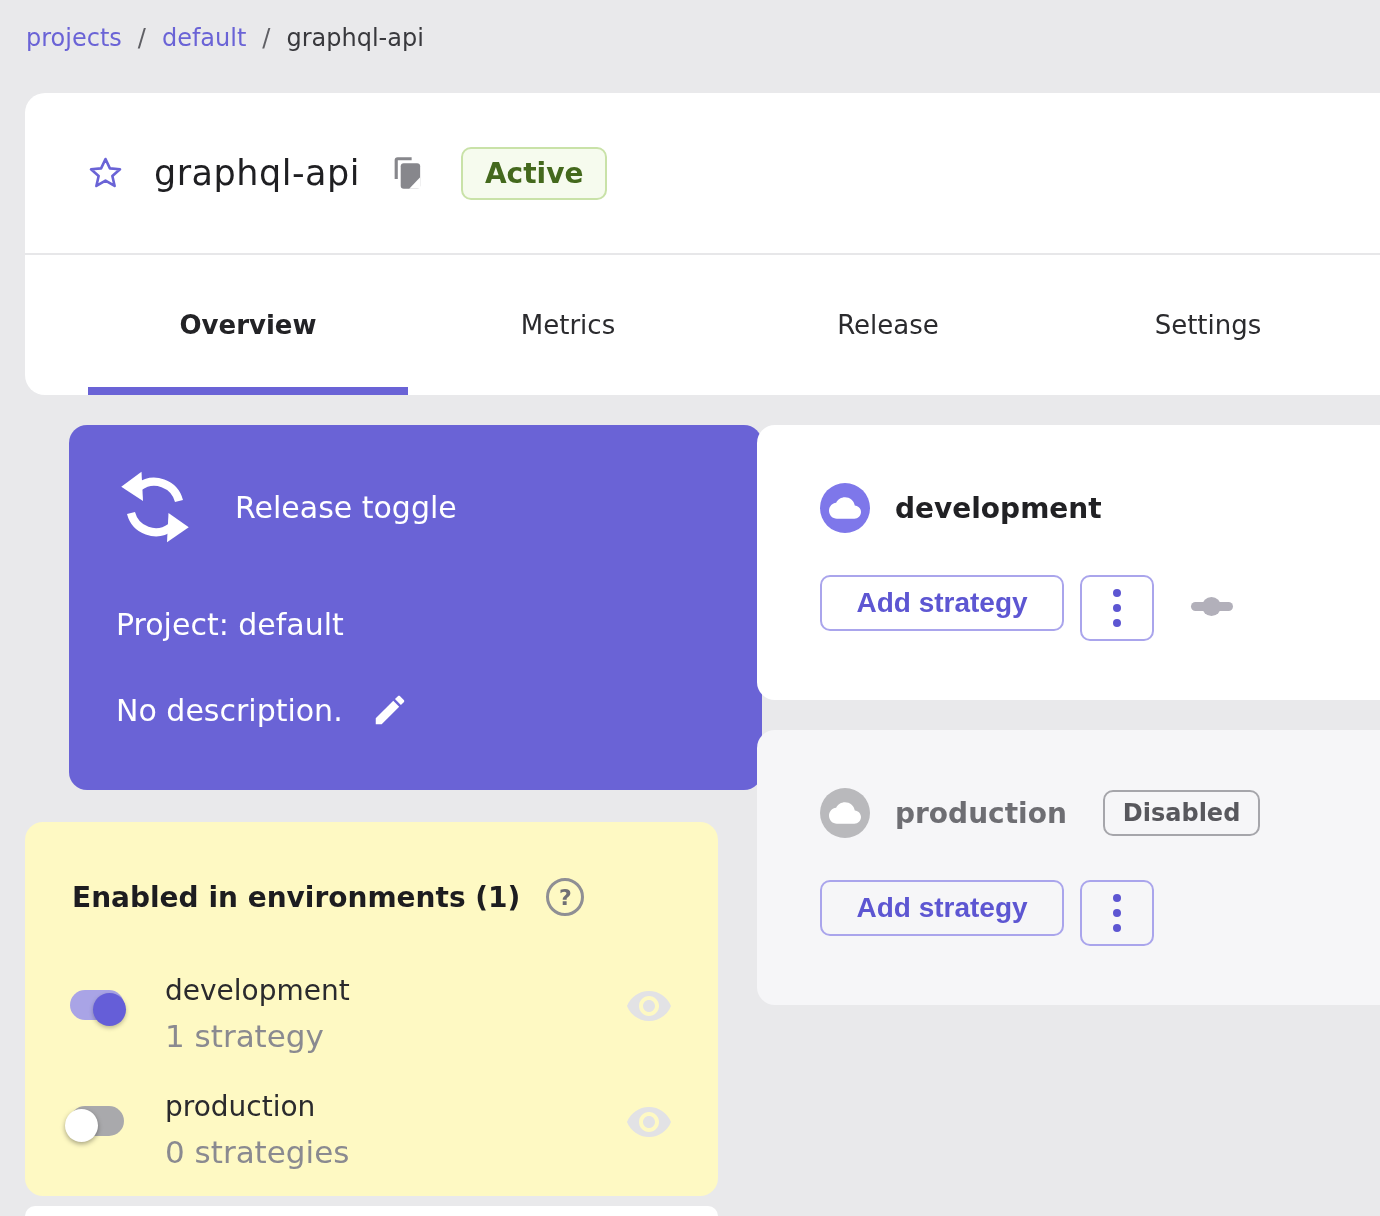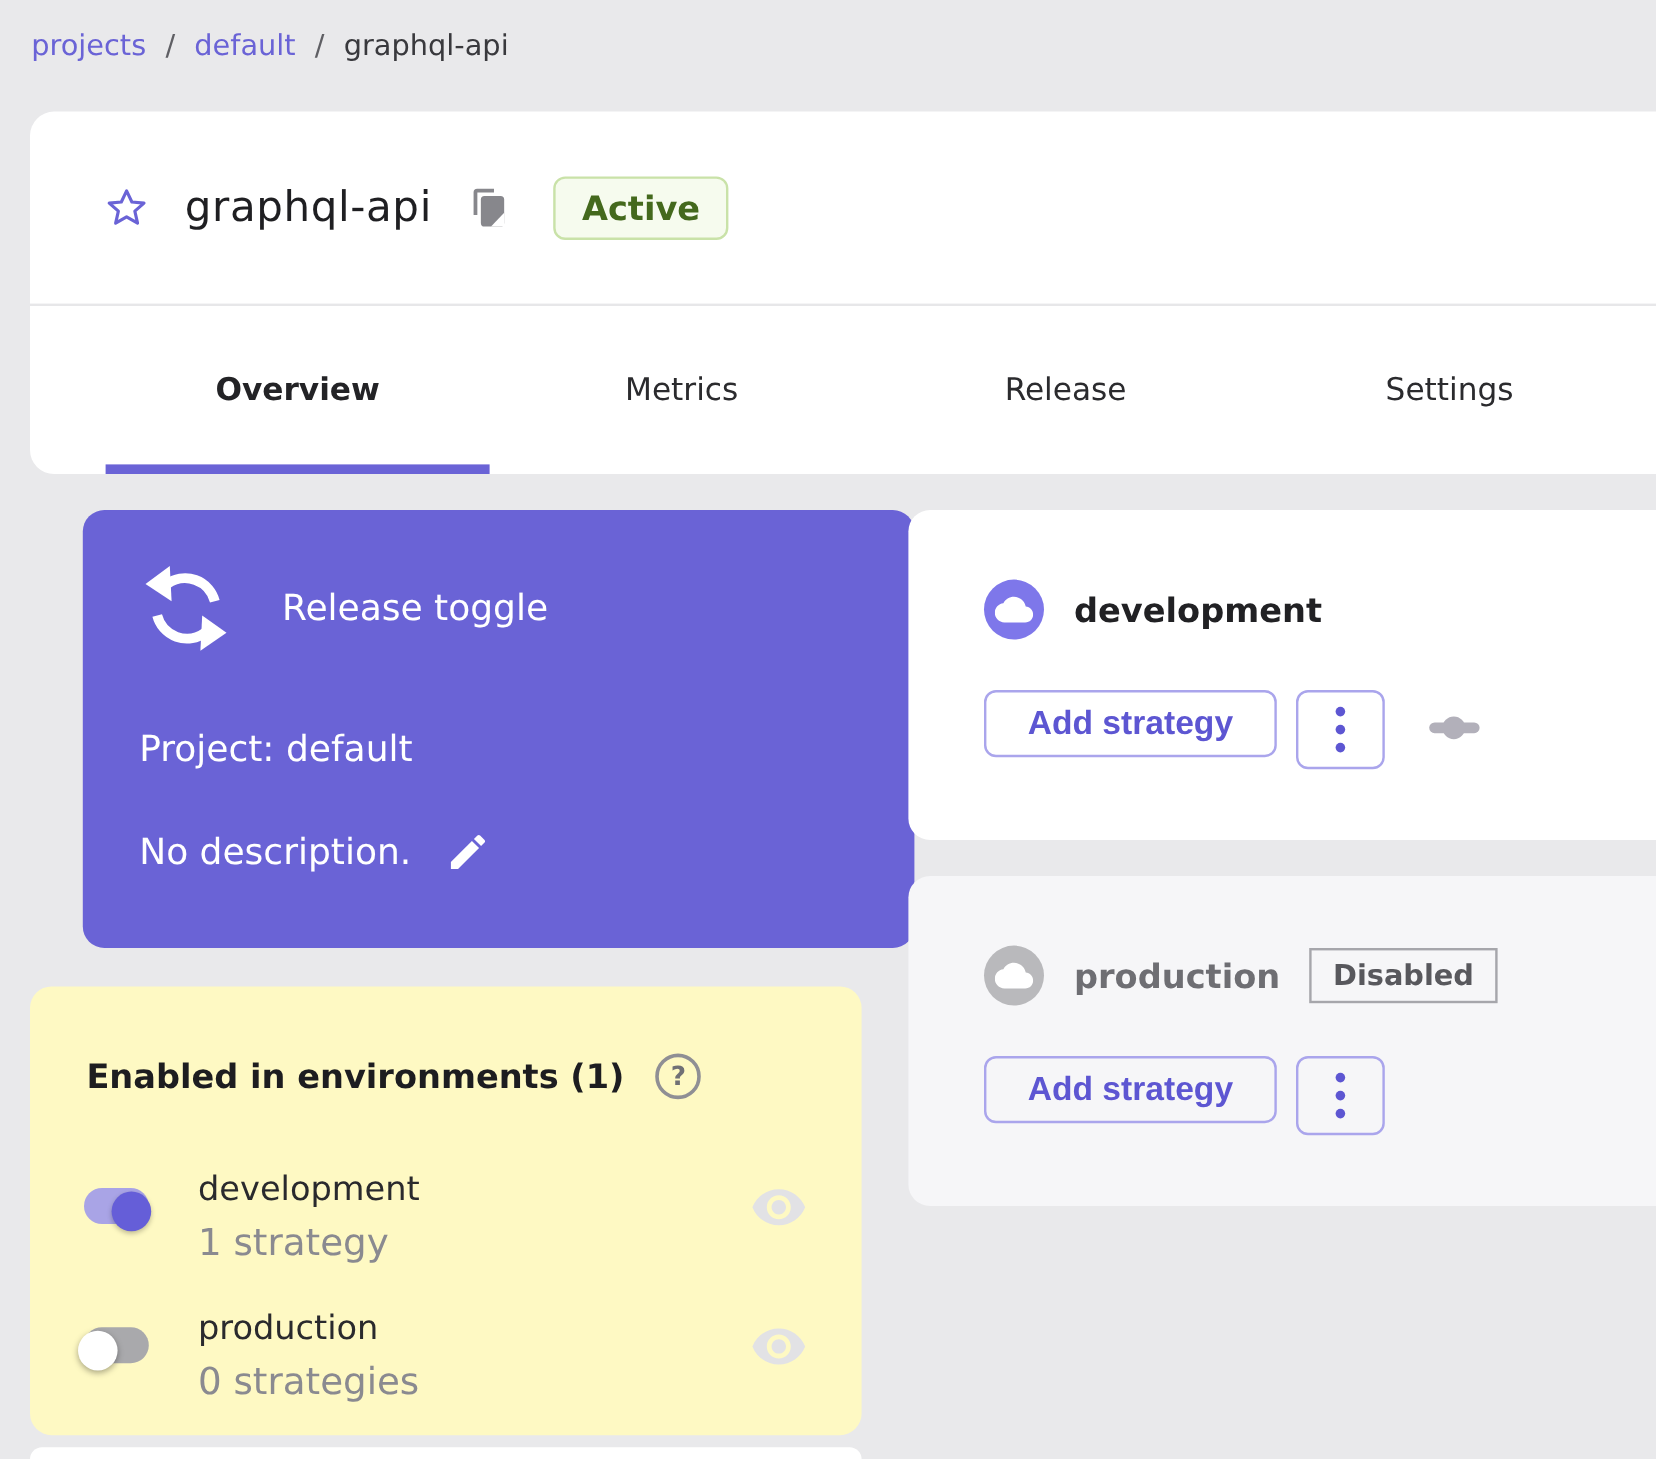--- a/index.html
+++ b/index.html
@@ -43,21 +43,21 @@
   .env-card{position:absolute;left:757px;right:0;height:275px;border-radius:18px 0 0 18px;}
   .env-card.dev{top:425px;background:#ffffff;}
   .env-card.prod{top:730px;background:#f6f6f8;}
   .env-head{position:absolute;left:63px;top:58px;display:flex;align-items:center;}
   .cloud-circle{width:50px;height:50px;border-radius:50%;display:flex;align-items:center;justify-content:center;flex:none;}
   .cloud-circle.dev-c{background:#7e77ea;}
   .cloud-circle.prod-c{background:#b9b9bc;}
   .env-name{margin-left:25px;font-size:28px;font-weight:600;}
   .dev .env-name{color:#212124;}
   .prod .env-name{color:#6e6e73;}
-  .disabled-badge{margin-left:24px;padding:7px 18px;border:2px solid #a6a6ab;border-radius:0;
+  .disabled-badge{margin-left:36px;padding:7px 18px;border:2px solid #a6a6ab;border-radius:10px;
                   color:#58585d;font-weight:700;font-size:24px;background:transparent;}
   .add-strategy-btn{position:absolute;left:63px;top:150px;width:244px;height:56px;background:transparent;
                     border:2px solid #aaa5ec;border-radius:10px;color:#5d56d2;font-weight:700;font-size:28px;
                     display:flex;align-items:center;justify-content:center;cursor:pointer;}
   .kebab-btn{position:absolute;left:323px;top:150px;width:74px;height:66px;border:2px solid #aaa5ec;
              border-radius:10px;display:flex;flex-direction:column;align-items:center;justify-content:center;
              gap:7px;background:transparent;cursor:pointer;}
   .kebab-dot{width:8px;height:8px;border-radius:50%;background:#5d56d2;}
   .mini-toggle{position:absolute;left:434px;top:177px;width:42px;height:9px;border-radius:5px;
                background:#b2b0ba;cursor:pointer;}

